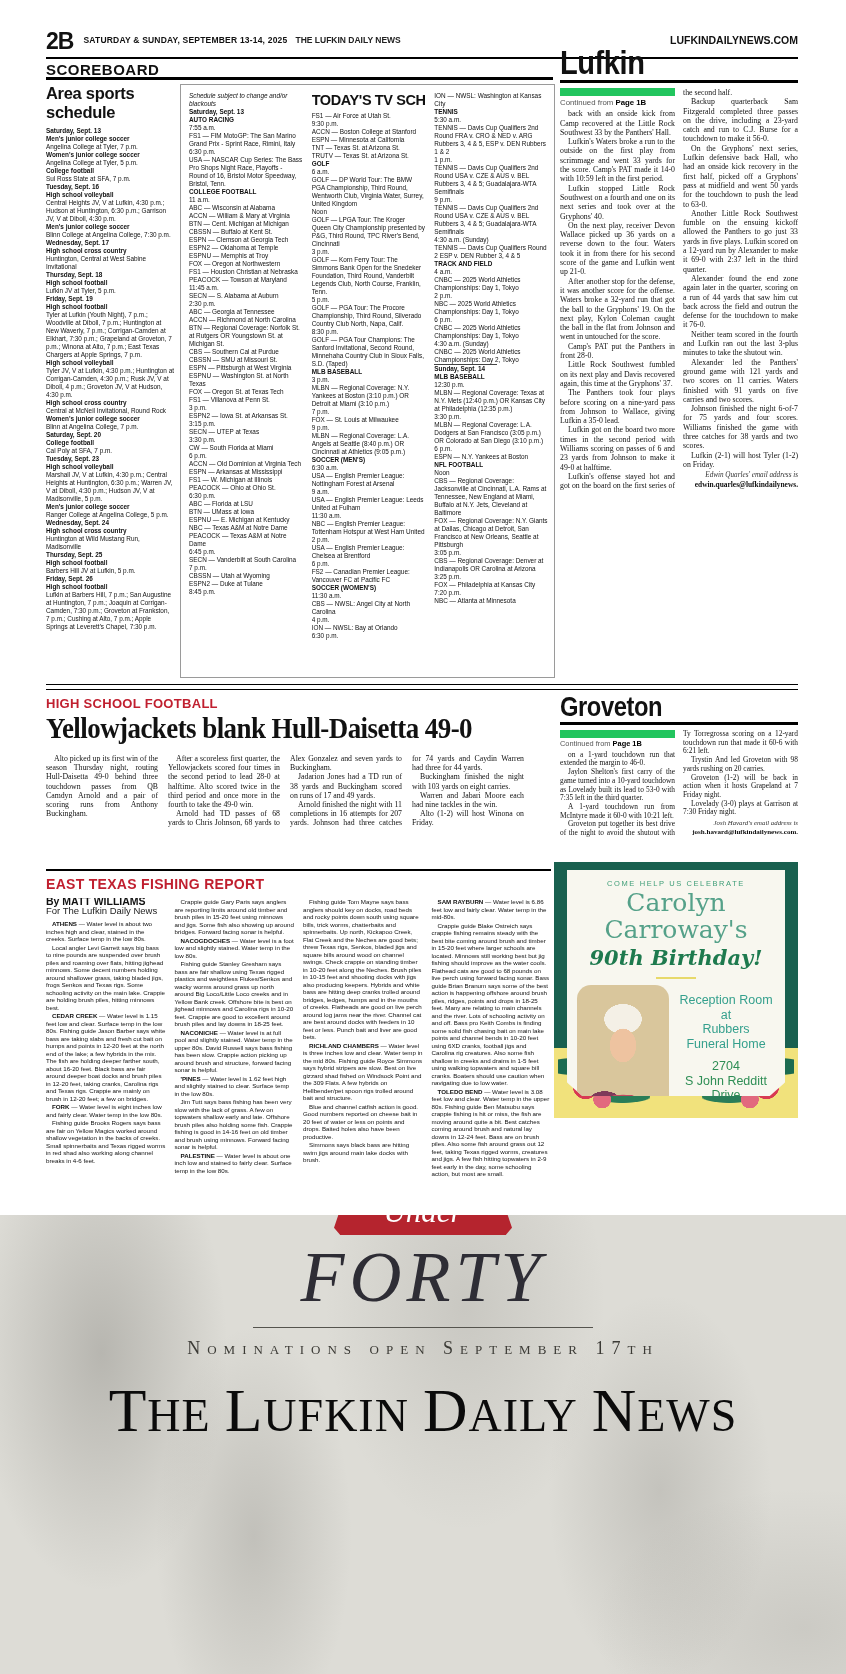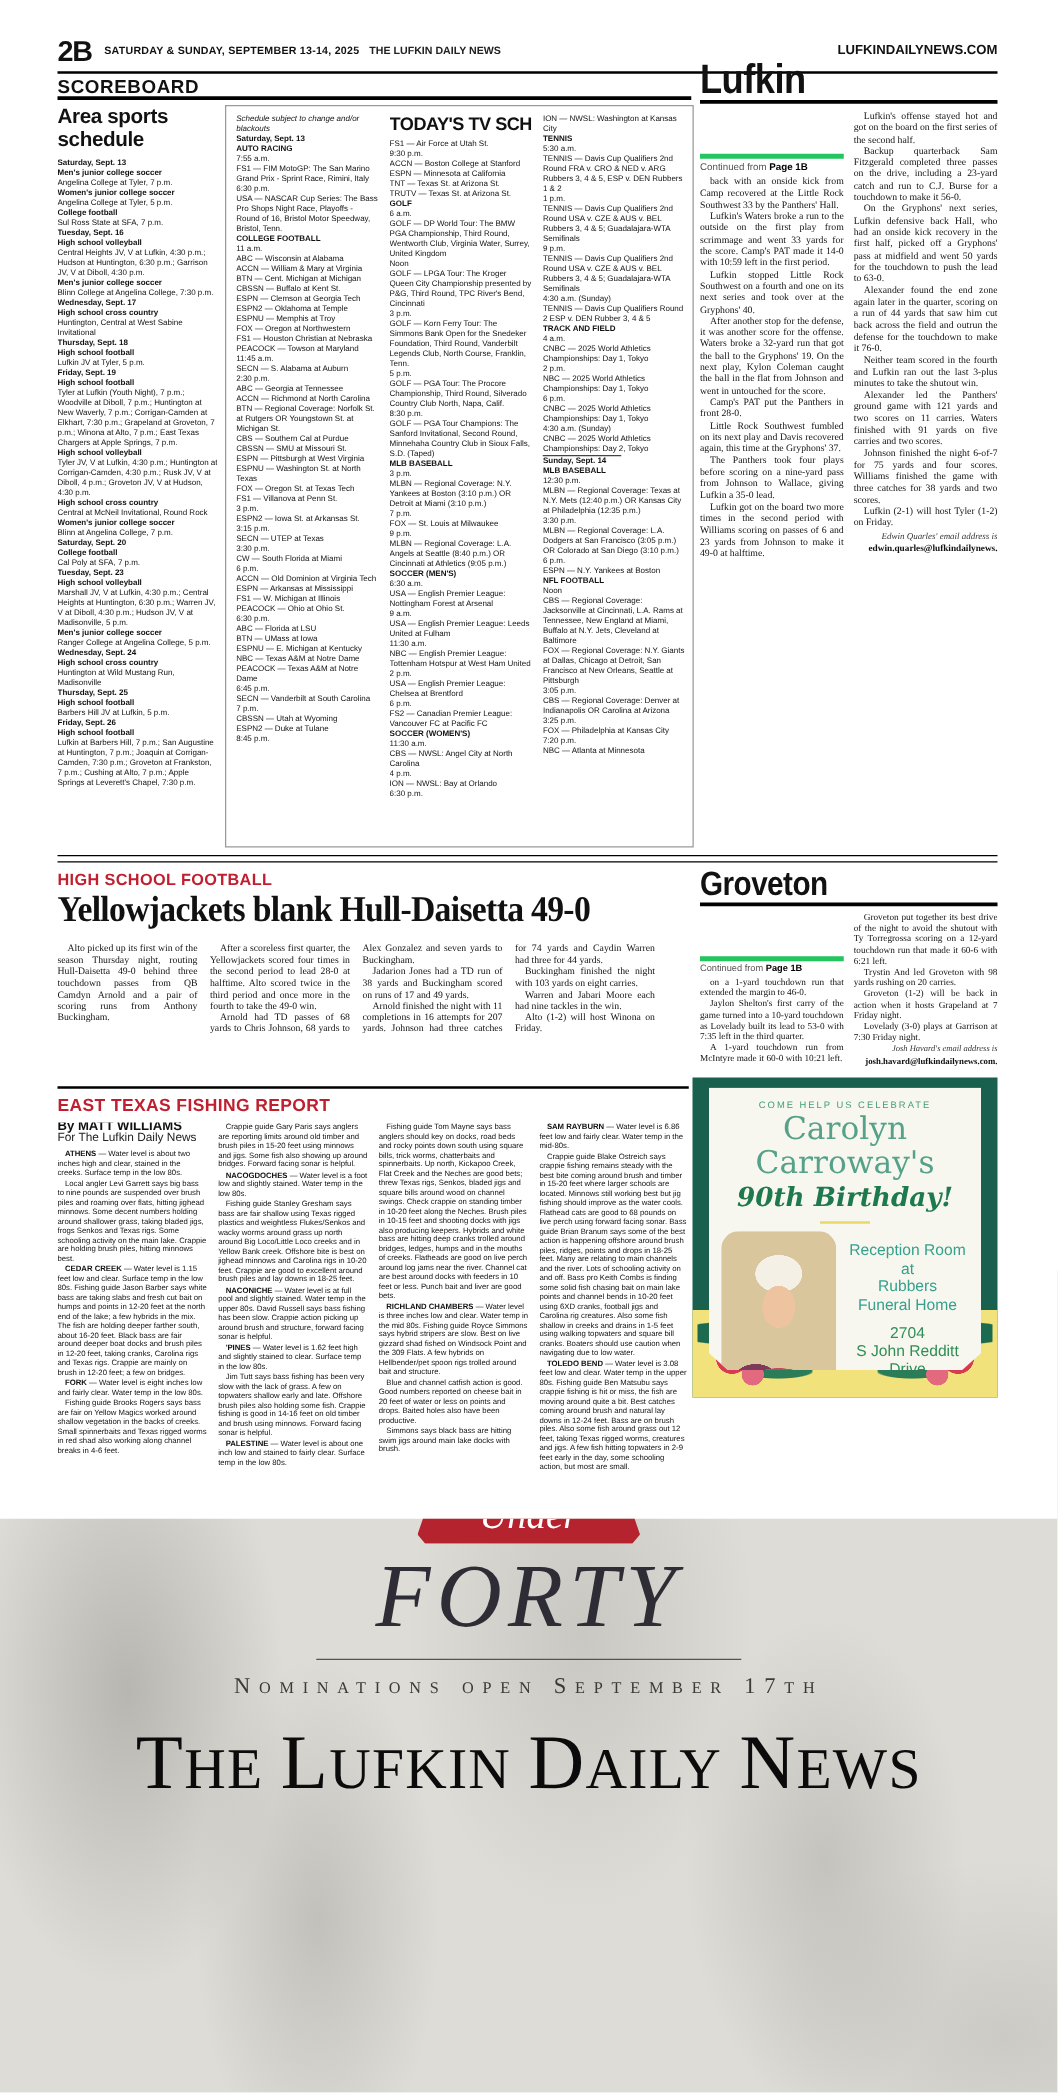--- a/index.html
+++ b/index.html
@@ -29,22 +29,22 @@
   .area-title{font-size:16.5px;font-weight:bold;margin:0 0 5px 0;letter-spacing:-.3px;}
 
   
   .tvbox{border:1px solid #9a9a9a;padding:7px 6px 4px 8px;display:flex;gap:9px;box-sizing:border-box;}
   .tvcol{width:118px;overflow:hidden;}
   .tvtitle{font-size:14.5px;font-weight:bold;margin:0 0 4px 0;letter-spacing:-.4px;white-space:nowrap;}
 
   
   .story{font-family:"Liberation Serif",serif;text-align:justify;overflow:hidden;}
   .story p{margin:0;text-indent:8px;}
-  .story p.c-cont{border-top:4px solid #22c55e;padding-top:2px;text-indent:0;
-      font-family:"Liberation Sans",sans-serif;color:#555;margin-bottom:2px;margin-top:35px;}
+  .story p.c-cont{border-top:8px solid #22c55e;padding-top:2px;text-indent:0;
+      font-family:"Liberation Sans",sans-serif;color:#555;margin-bottom:2px;}
   .story p.c-cont b{color:#000;font-family:"Liberation Sans",sans-serif;}
   .story p.c-tag{text-indent:0;text-align:right;font-style:italic;font-size:.92em;color:#333;margin-top:2px;}
   .story p.c-tagb{text-indent:0;text-align:right;font-weight:bold;font-size:.95em;}
   .lf-story{column-count:2;column-gap:8px;font-size:7.8px;line-height:9.3px;}
   .gv-story{column-count:2;column-gap:8px;font-size:7.4px;line-height:8.7px;}
   .fb-story{column-count:4;column-gap:10px;font-size:7.8px;line-height:9.2px;}
   .story-head{font-family:"Liberation Sans",sans-serif;font-weight:bold;letter-spacing:-.5px;
       transform:scaleX(.88);transform-origin:left bottom;white-space:nowrap;}
 
   .kicker{font-weight:bold;letter-spacing:.3px;}
@@ -332,28 +332,30 @@
         <div class="ln c-t"><span>7:20 p.m.</span></div>
         <div class="ln"><span>NBC — Atlanta at Minnesota</span></div>
     </div>
   </div>
 
   <div class="abs story lf-story" style="left:560px;top:88px;width:238px;height:588px;">
     <p class="sp c-cont"><span class="pre">Continued from </span><b>Page 1B</b></p>
       <p class="sp"><span>back with an onside kick from Camp recovered at the Little Rock Southwest 33 by the Panthers' Hall.</span></p>
       <p class="sp"><span>Lufkin's Waters broke a run to the outside on the first play from scrimmage and went 33 yards for the score. Camp's PAT made it 14-0 with 10:59 left in the first period.</span></p>
       <p class="sp"><span>Lufkin stopped Little Rock Southwest on a fourth and one on its next series and took over at the Gryphons' 40.</span></p>
+      <p class="sp"><span>On the next play, receiver Devon Wallace picked up 36 yards on a reverse down to the four. Waters took it in from there for his second score of the game and Lufkin went up 21-0.</span></p>
       <p class="sp"><span>After another stop for the defense, it was another score for the offense. Waters broke a 32-yard run that got the ball to the Gryphons' 19. On the next play, Kylon Coleman caught the ball in the flat from Johnson and went in untouched for the score.</span></p>
       <p class="sp"><span>Camp's PAT put the Panthers in front 28-0.</span></p>
       <p class="sp"><span>Little Rock Southwest fumbled on its next play and Davis recovered again, this time at the Gryphons' 37.</span></p>
       <p class="sp"><span>The Panthers took four plays before scoring on a nine-yard pass from Johnson to Wallace, giving Lufkin a 35-0 lead.</span></p>
       <p class="sp"><span>Lufkin got on the board two more times in the second period with Williams scoring on passes of 6 and 23 yards from Johnson to make it 49-0 at halftime.</span></p>
       <p class="sp"><span>Lufkin's offense stayed hot and got on the board on the first series of the second half.</span></p>
       <p class="sp"><span>Backup quarterback Sam Fitzgerald completed three passes on the drive, including a 23-yard catch and run to C.J. Burse for a touchdown to make it 56-0.</span></p>
       <p class="sp"><span>On the Gryphons' next series, Lufkin defensive back Hall, who had an onside kick recovery in the first half, picked off a Gryphons' pass at midfield and went 50 yards for the touchdown to push the lead to 63-0.</span></p>
+      <p class="sp"><span>Another Little Rock Southwest fumble on the ensuing kickoff allowed the Panthers to go just 33 yards in five plays. Lufkin scored on a 12-yard run by Alexander to make it 69-0 with 2:37 left in the third quarter.</span></p>
       <p class="sp"><span>Alexander found the end zone again later in the quarter, scoring on a run of 44 yards that saw him cut back across the field and outrun the defense for the touchdown to make it 76-0.</span></p>
       <p class="sp"><span>Neither team scored in the fourth and Lufkin ran out the last 3-plus minutes to take the shutout win.</span></p>
       <p class="sp"><span>Alexander led the Panthers' ground game with 121 yards and two scores on 11 carries. Waters finished with 91 yards on five carries and two scores.</span></p>
       <p class="sp"><span>Johnson finished the night 6-of-7 for 75 yards and four scores. Williams finished the game with three catches for 38 yards and two scores.</span></p>
       <p class="sp"><span>Lufkin (2-1) will host Tyler (1-2) on Friday.</span></p>
       <p class="sp c-tag"><span>Edwin Quarles' email address is</span></p>
       <p class="sp c-tagb"><span>edwin.quarles@lufkindailynews.</span></p>
   </div>
 
   <div class="abs" style="left:46px;top:684px;width:752px;height:4px;border-top:1px solid #000;border-bottom:1px solid #000;"></div>

